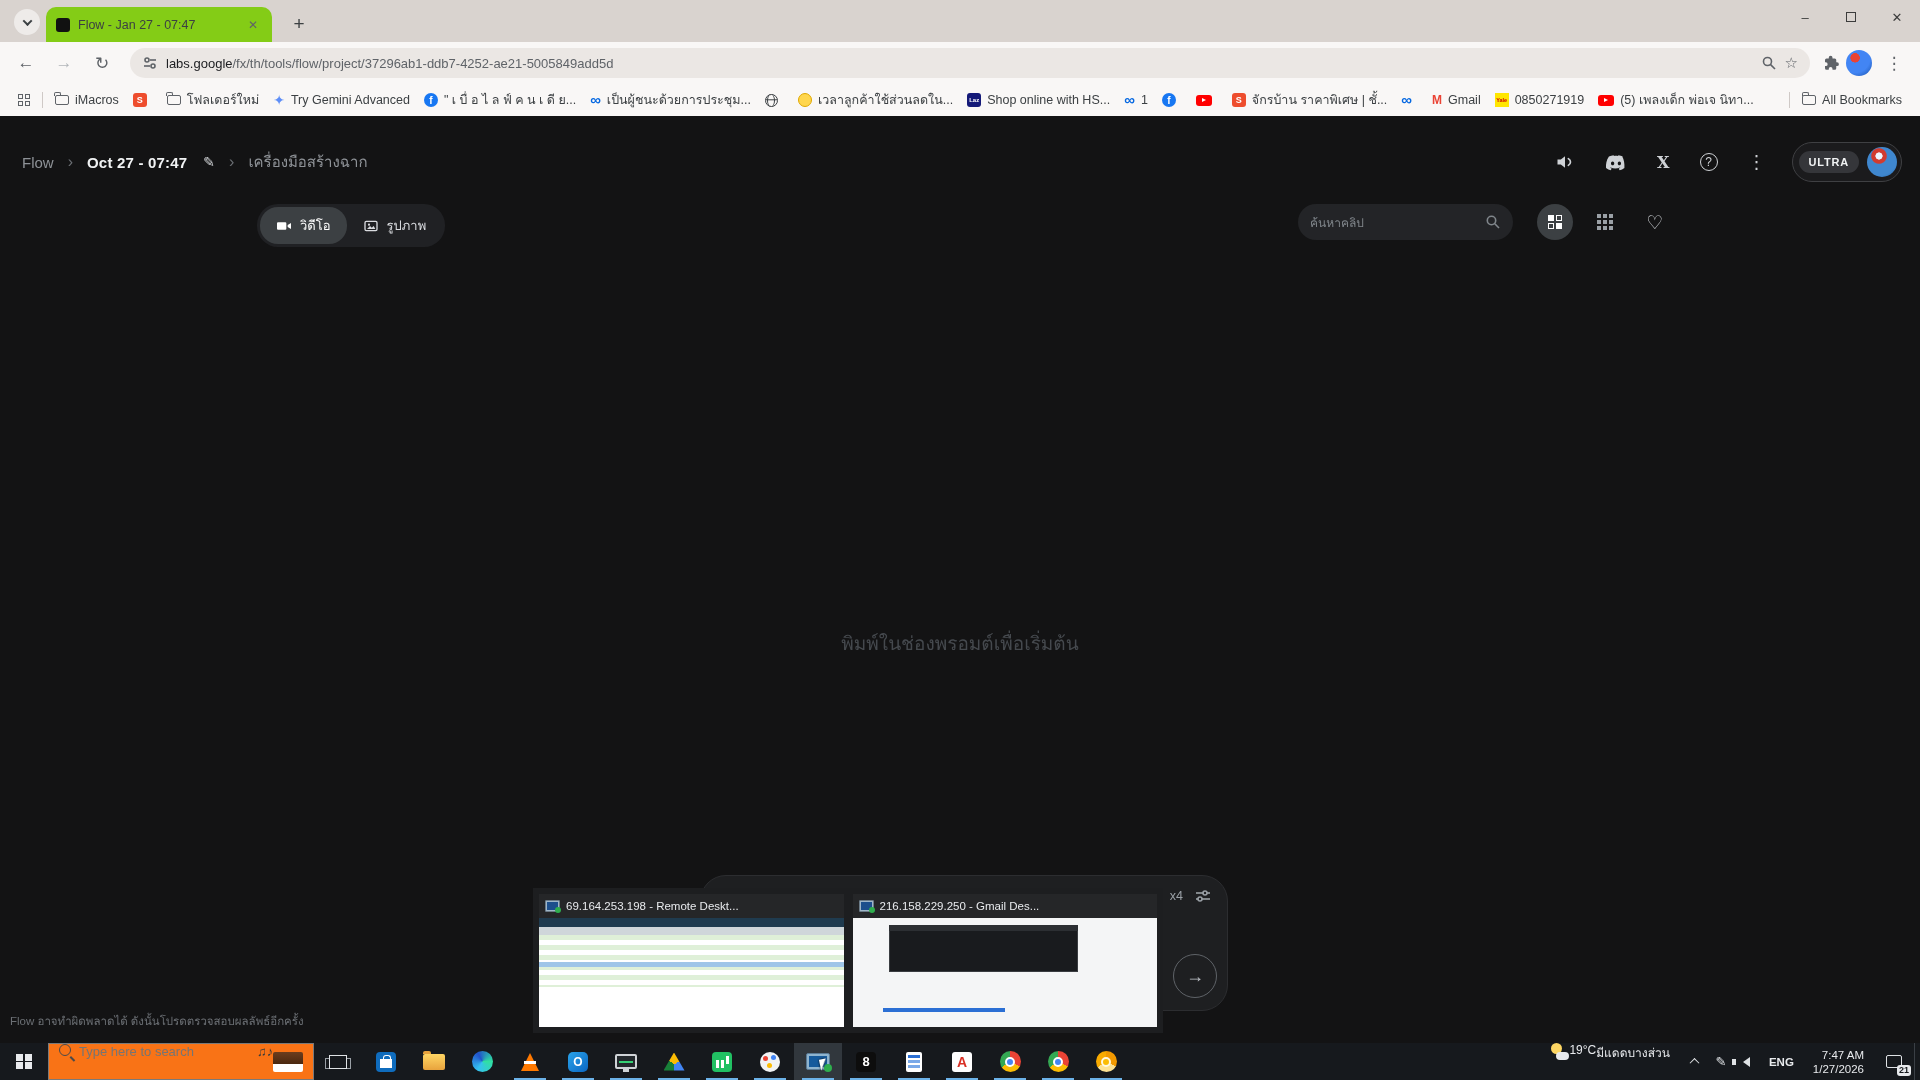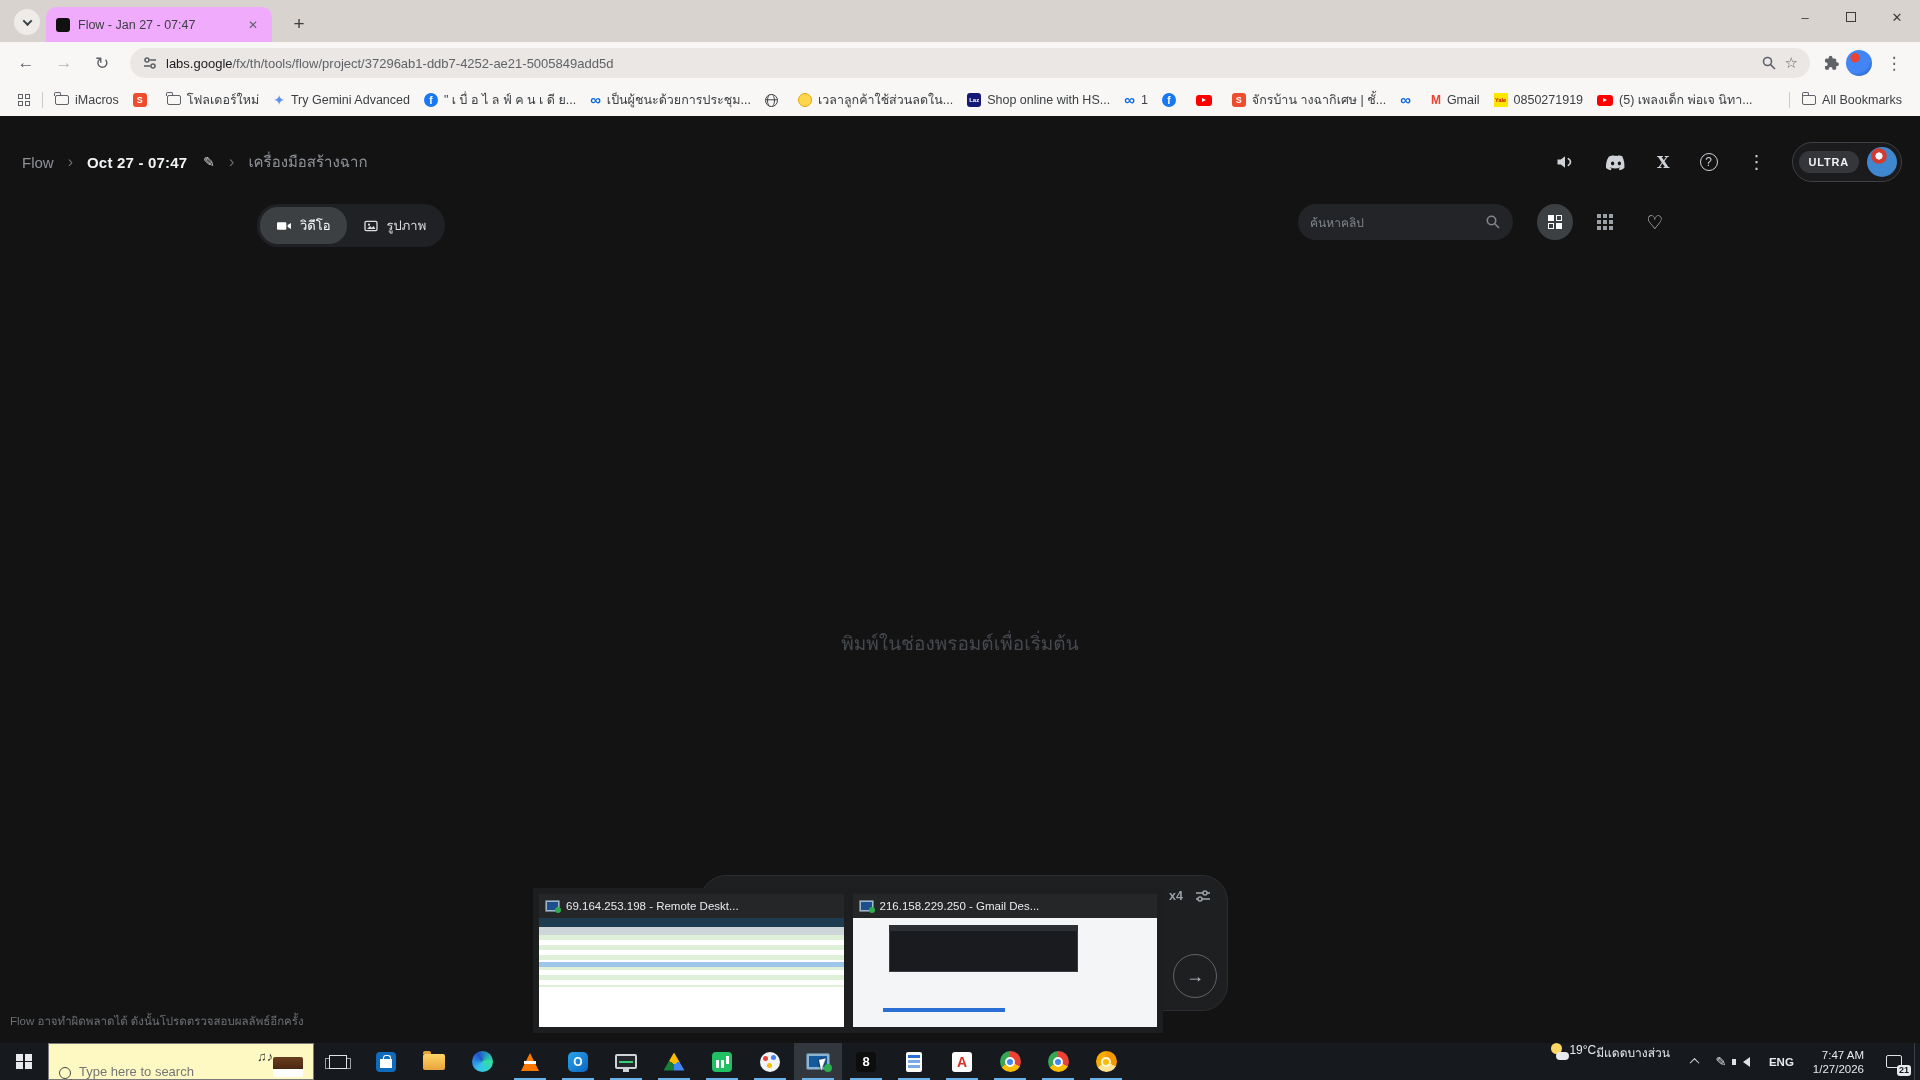--- a/index.html
+++ b/index.html
@@ -5,21 +5,21 @@
   * { margin:0; padding:0; box-sizing:border-box; }
   html,body { width:1920px; height:1080px; overflow:hidden; background:#141414;
     font-family:"Liberation Sans","DejaVu Sans",sans-serif; }
 
   
   #tabstrip { position:absolute; left:0; top:0; width:1920px; height:42px; background:#d9d3cf; }
   .tabsearch { position:absolute; left:14px; top:9px; width:26px; height:26px; border-radius:50%;
     background:rgba(255,255,255,.55); display:flex; align-items:center; justify-content:center; }
   .chev { width:7px; height:7px; border-right:2px solid #3c4043; border-bottom:2px solid #3c4043; display:inline-block; }
   .chev.down { transform:rotate(45deg) translate(-1px,-1px); }
-  .tab { position:absolute; left:46px; top:7px; width:226px; height:35px; background:#f0abfc;
+  .tab { position:absolute; left:46px; top:7px; width:226px; height:35px; background:#84cc16;
     border-radius:10px 10px 0 0; display:flex; align-items:center; padding:0 10px; gap:8px; }
   .favicon-flow { width:14px; height:14px; background:#111; border-radius:3px; flex:none; }
   .tab-title { font-size:12.5px; color:#3c4043; white-space:nowrap; overflow:hidden; flex:1; }
   .tab-close { font-size:12px; color:#5f6368; padding:2px 4px; }
   .newtab { position:absolute; left:286px; top:11px; font-size:19px; color:#3c4043; width:26px; height:26px;
     display:flex; align-items:center; justify-content:center; }
   .wcontrols { position:absolute; right:0; top:0; height:34px; display:flex; }
   .wbtn { width:46px; height:34px; display:flex; align-items:center; justify-content:center; color:#3c3c3c; font-size:13px; }
   .wbox { width:10px; height:10px; border:1.4px solid #3c3c3c; display:inline-block; }
 
@@ -112,21 +112,21 @@
   .grid9 i { display:block; background:#9aa0a6; }
   .heart::before { content:"♡"; color:#cfd2d6; font-size:19px; }
 
   #emptystate { position:absolute; left:0; top:512px; width:1920px; text-align:center;
     font-size:19px; color:#45494e; }
   #disclaimer { position:absolute; left:10px; top:896px; font-size:11.5px; color:#6b6f74; }
 
   
   #promptbar { position:absolute; left:700px; top:759px; width:528px; height:136px; background:#1e1f21;
     border:1px solid #2c2d30; border-radius:26px; }
-  .pbtop { position:absolute; right:16px; top:12px; display:flex; align-items:center; gap:12px; color:#9aa0a6; font-size:12.5px;font-weight:bold; }
+  .pbtop { position:absolute; right:16px; top:12px; display:flex; align-items:center; gap:12px; color:#9aa0a6; font-size:12.5px; }
   .pbsend { position:absolute; right:10px; top:78px; width:44px; height:44px; border-radius:50%;
     border:1.6px solid #5f6368; display:flex; align-items:center; justify-content:center; color:#bdc1c6; font-size:18px; }
   .pbsend::before { content:"→"; }
 
   
   #popup { position:absolute; left:533px; top:772px; width:630px; height:145px; background:#1d1e20;
     display:flex; gap:9px; padding:6px; }
   .pcard { flex:1; display:flex; flex-direction:column; background:#252628; }
   .pcap { height:24px; display:flex; align-items:center; gap:6px; padding:0 6px; }
   .pcap span.t { font-size:11.5px; color:#e8eaed; white-space:nowrap; overflow:hidden; }
@@ -153,21 +153,21 @@
   .shot3 .s3line { position:absolute; left:10%; bottom:14%; width:40%; height:4px; background:#2b6fd4; }
 
   
   #taskbar { position:absolute; left:0; top:1043px; width:1920px; height:37px; background:#16191d;
     display:flex; align-items:center; }
   .tbtn { width:48px; height:37px; display:flex; align-items:center; justify-content:center; position:relative; flex:none; }
   .tbtn.run::after { content:""; position:absolute; left:8px; right:8px; bottom:0; height:2px; background:#6cb2e8; }
   .tbtn.activebtn { background:#31373d; }
   .winlogo { display:grid; grid-template-columns:7px 7px; grid-template-rows:7px 7px; gap:1.5px; }
   .winlogo i { background:#e8eaed; display:block; }
-  #tsearch { width:266px; height:37px; background:#fef9c3; border:1px solid #7a7a7a; display:flex; align-items:flex-end;
+  #tsearch { width:266px; height:37px; background:#f97316; border:1px solid #7a7a7a; display:flex; align-items:flex-start;
     padding:0 10px; gap:8px; flex:none; }
   #tsearch input { border:none; outline:none; font-size:13px; color:#444; width:140px; background:transparent;
     font-family:"Liberation Sans",sans-serif; }
   .tmag { width:12px; height:12px; border:1.8px solid #4a4a4a; border-radius:50%; position:relative; flex:none; }
   .tmag::after { content:""; position:absolute; left:11px; top:11px; width:6px; height:1.8px; background:#4a4a4a;
     transform:rotate(45deg); transform-origin:0 0; }
   .pianoart { margin-left:auto; width:46px; height:30px; position:relative; flex:none; }
   .pianoart .keys { position:absolute; right:0; bottom:2px; width:30px; height:20px;
     background:linear-gradient(#6b3d1e,#4a2810 60%, #fff 60%); border-radius:2px; }
   .pianoart .notes { position:absolute; left:0; top:0; color:#3b3b3b; font-size:13px; }
@@ -338,21 +338,21 @@
   <div class="bm">
       <span class="ic-fb"></span>
       <span class="bml"></span>
     </div>
   <div class="bm">
       <span class="ic-yt"></span>
       <span class="bml"></span>
     </div>
   <div class="bm">
       <span class="ic-shopee"></span>
-      <span class="bml">จักรบ้าน างฉากิเศษ | ชั้...</span>
+      <span class="bml">จักรบ้าน ราคาพิเศษ | ชั้...</span>
     </div>
   <div class="bm">
       <span class="ic-meta"></span>
       <span class="bml"></span>
     </div>
   <div class="bm">
       <span class="ic-gmail"></span>
       <span class="bml">Gmail</span>
     </div>
   <div class="bm">

